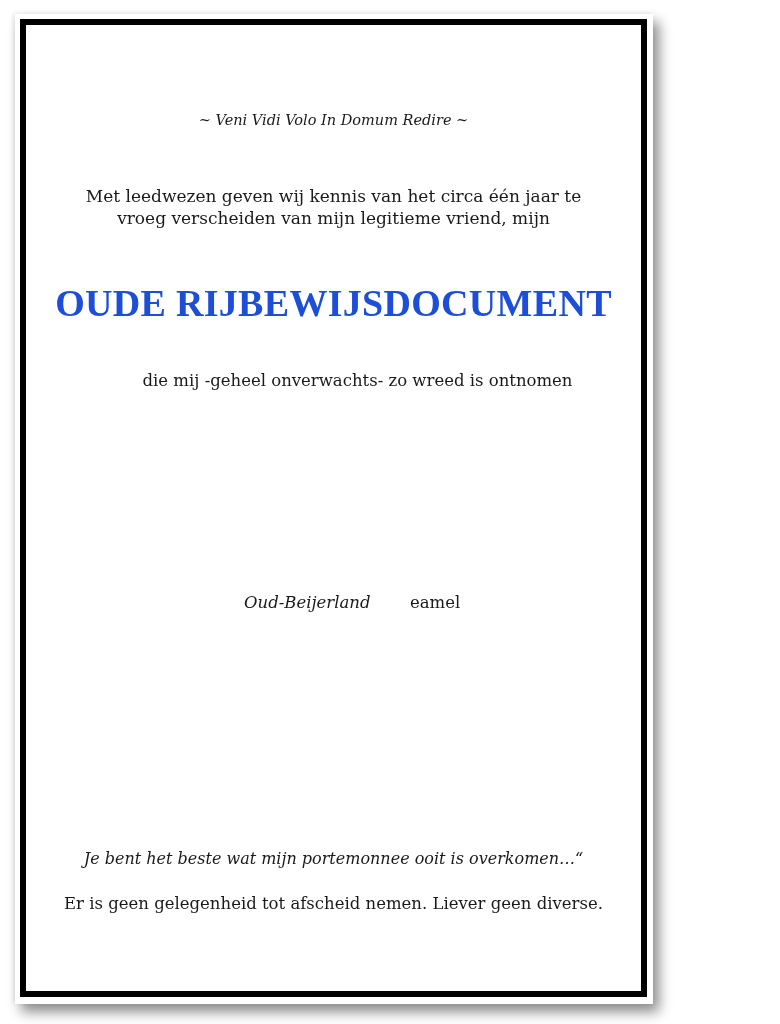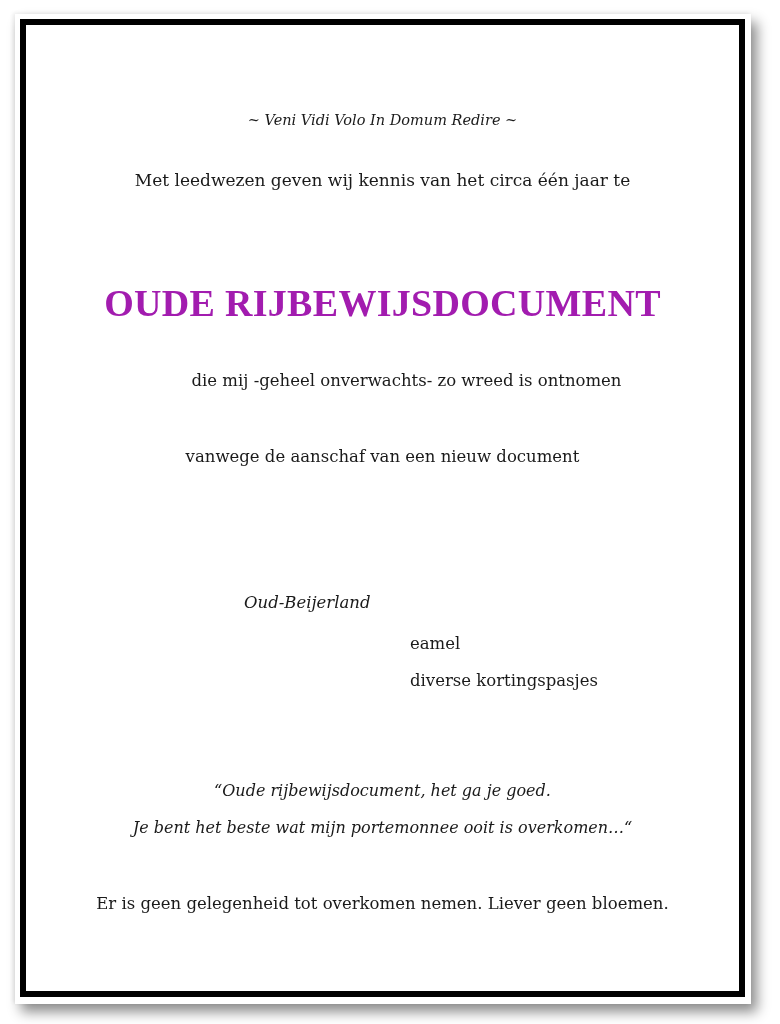--- a/index.html
+++ b/index.html
@@ -3,68 +3,66 @@
 <meta charset="utf-8">
 <style>
   html, body { margin: 0; padding: 0; }
   body {
     width: 780px; height: 1024px; position: relative; overflow: hidden;
     background: #ffffff;
     font-family: "DejaVu Serif", "Liberation Serif", serif;
     color: #1a1a1a;
   }
   .card {
-    position: absolute; left: 15px; top: 14px; width: 736px; height: 990px;
+    position: absolute; left: 15px; top: 14px; width: 638px; height: 990px;
     background: #ffffff;
     box-shadow: 6px 8px 12px rgba(0,0,0,0.45), -2px -1px 4px rgba(0,0,0,0.08);
   }
   .frame {
     position: absolute; left: 5px; top: 5px; right: 6px; bottom: 7px;
     border: 6px solid #000000;
     background: #ffffff;
   }
   .line { position: absolute; left: 0; right: 0; text-align: center; white-space: nowrap; }
   .motto { font-style: italic; font-size: 14.5px; top: 87px; }
   .intro { font-size: 17px; }
-  .title { font-family: "Liberation Serif", "DejaVu Serif", serif; font-weight: bold; font-size: 38px; top: 256px; letter-spacing: 0.3px; color: #a21caf; }
+  .title { font-family: "Liberation Serif", "DejaVu Serif", serif; font-weight: bold; font-size: 38px; top: 256px; letter-spacing: 0.3px; color: #1d4ed8; }
   .body-text { font-size: 16.5px; }
   .dates { font-size: 16.5px; top: 498px; }
   .dates .sep { display: inline-block; margin: 0 26px; }
   .dates sup { font-size: 11px; vertical-align: 5px; }
   .survivors { position: absolute; top: 568px; left: 0; right: 0; font-size: 16.5px; }
   .place { position: absolute; left: 218px; top: 0; font-style: italic; }
-  .names { position: absolute; left: 384px; top: 0; margin-top: 41px; }
+  .names { position: absolute; left: 384px; top: 0; }
   .names div { height: 37px; line-height: 20px; }
   .quote { font-style: italic; font-size: 16px; }
   .closing { font-size: 16.5px; top: 869px; }
   em { font-style: italic; }
 </style>
 </head>
 <body>
 
 <div class="card">
   <div class="frame">
 
     <div class="line motto">~ Veni Vidi Volo In Domum Redire ~</div>
 
-    <div class="line intro" style="top:145px;">Met leedwezen geven wij kennis van het circa één jaar te</div>
+    <div class="line intro" style="top:161px;">Met leedwezen geven wij kennis van het circa één jaar te</div>
+    <div class="line intro" style="top:183px;">vroeg verscheiden van mijn legitieme vriend, mijn</div>
 
     <div class="line title">OUDE RIJBEWIJSDOCUMENT</div>
 
     <div class="line body-text" style="top:346px;padding-left:48px;">die mij -geheel onverwachts- zo wreed is ontnomen</div>
-    <div class="line body-text" style="top:422px;">vanwege de aanschaf van een nieuw document</div>
 
 
     <div class="survivors">
       <div class="place">Oud-Beijerland</div>
       <div class="names">
         <div>eamel</div>
-        <div>diverse kortingspasjes</div>
       </div>
     </div>
 
-    <div class="line quote" style="top:756px;">“Oude rijbewijsdocument, het ga je goed.</div>
-    <div class="line quote" style="top:793px;">Je bent het beste wat mijn portemonnee ooit is overkomen…“</div>
+    <div class="line quote" style="top:824px;">Je bent het beste wat mijn portemonnee ooit is overkomen…“</div>
 
-    <div class="line closing">Er is geen gelegenheid tot overkomen nemen. Liever geen bloemen.</div>
+    <div class="line closing">Er is geen gelegenheid tot afscheid nemen. Liever geen diverse.</div>
 
   </div>
 </div>
 
 </body></html>

